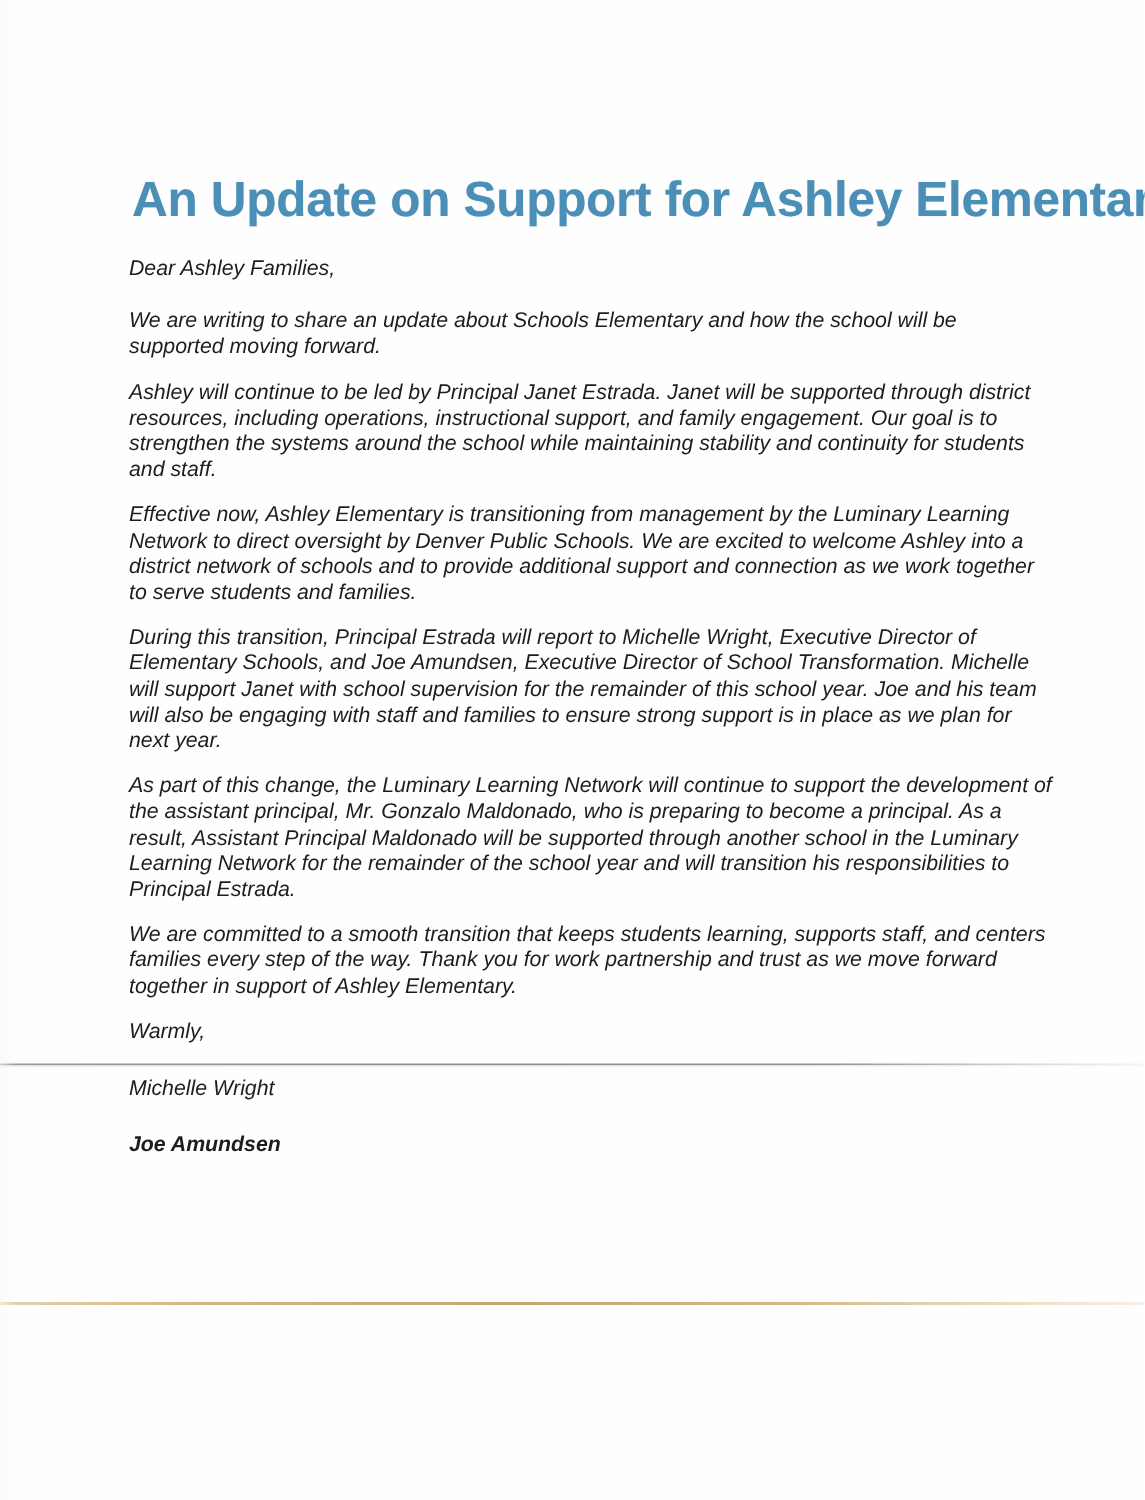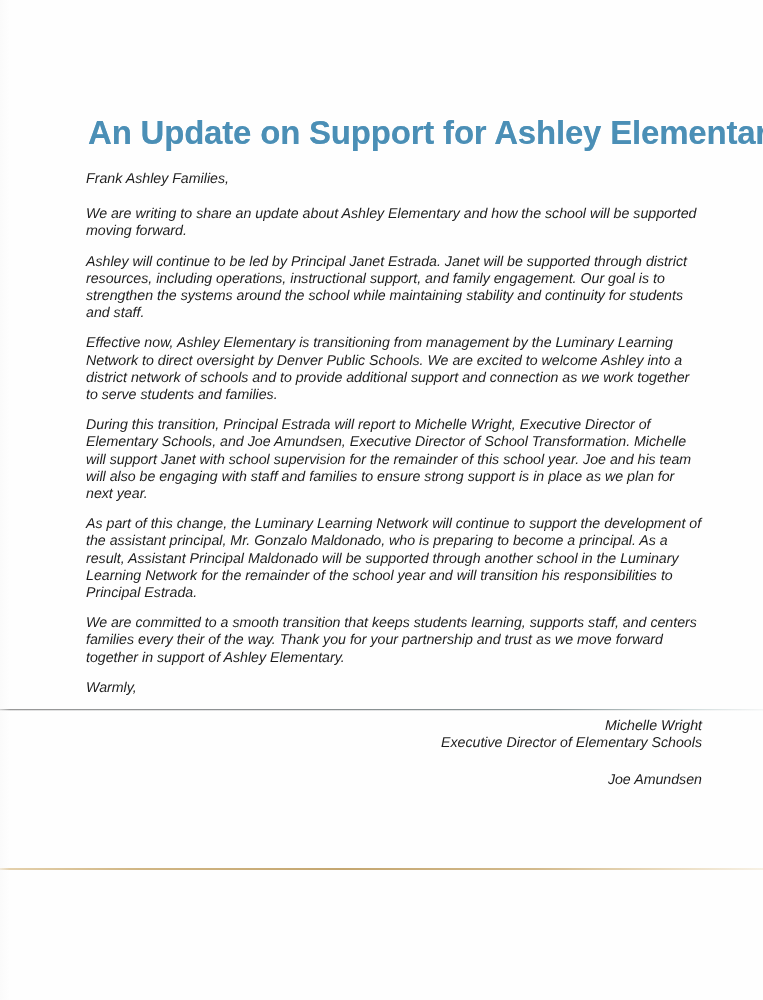--- a/index.html
+++ b/index.html
@@ -51,27 +51,28 @@
     text-rendering: geometricPrecision;
   }
 
   .letter-body p {
     margin: 0 0 13px 0;
     padding: 0;
   }
 
   .letter-body p.tight {
     margin-bottom: 0;
+    font-weight: bold;
   }
 
   .salutation { margin-bottom: 18px !important; }
 
   .sign-off { margin-top: 18px; margin-bottom: 21px !important; font-style: italic; }
 
-  .sig-block { margin-bottom: 20px !important; text-align: right; }
+  .sig-block { margin-bottom: 20px !important; }
   .sig-block .line { display: block; }
 
   
   .scan-line-mid {
     position: absolute;
     left: 0;
     top: 709px;
     width: 763px;
     height: 1px;
     background: linear-gradient(to right,
@@ -121,40 +122,39 @@
 </style>
 </head>
 <body>
 
 <div class="page">
 
   <h1 class="letter-title">An Update on Support for Ashley Elementary</h1>
 
   <div class="letter-body">
 
-    <p class="salutation">Frank Ashley Families,</p>
+    <p class="salutation">Dear Ashley Families,</p>
 
-    <p>We are writing to share an update about Ashley Elementary and how the school will be supported moving forward.</p>
+    <p>We are writing to share an update about Schools Elementary and how the school will be supported moving forward.</p>
 
     <p>Ashley will continue to be led by Principal Janet Estrada. Janet will be supported through district resources, including operations, instructional support, and family engagement. Our goal is to strengthen the systems around the school while maintaining stability and continuity for students and staff.</p>
 
     <p>Effective now, Ashley Elementary is transitioning from management by the Luminary Learning Network to direct oversight by Denver Public Schools. We are excited to welcome Ashley into a district network of schools and to provide additional support and connection as we work together to serve students and families.</p>
 
     <p>During this transition, Principal Estrada will report to Michelle Wright, Executive Director of Elementary Schools, and Joe Amundsen, Executive Director of School Transformation. Michelle will support Janet with school supervision for the remainder of this school year. Joe and his team will also be engaging with staff and families to ensure strong support is in place as we plan for next year.</p>
 
 
     <p>As part of this change, the Luminary Learning Network will continue to support the development of the assistant principal, Mr. Gonzalo Maldonado, who is preparing to become a principal. As a result, Assistant Principal Maldonado will be supported through another school in the Luminary Learning Network for the remainder of the school year and will transition his responsibilities to Principal Estrada.</p>
 
-    <p>We are committed to a smooth transition that keeps students learning, supports staff, and centers families every their of the way. Thank you for your partnership and trust as we move forward together in support of Ashley Elementary.</p>
+    <p>We are committed to a smooth transition that keeps students learning, supports staff, and centers families every step of the way. Thank you for work partnership and trust as we move forward together in support of Ashley Elementary.</p>
 
     <p class="sign-off">Warmly,</p>
 
     <p class="sig-block">
       <span class="line">Michelle Wright</span>
-      <span class="line">Executive Director of Elementary Schools</span>
     </p>
 
     <p class="sig-block tight">
       <span class="line">Joe Amundsen</span>
     </p>
 
   </div>
 
   <div class="scan-line-mid"></div>
   <div class="scan-line-bottom"></div>

